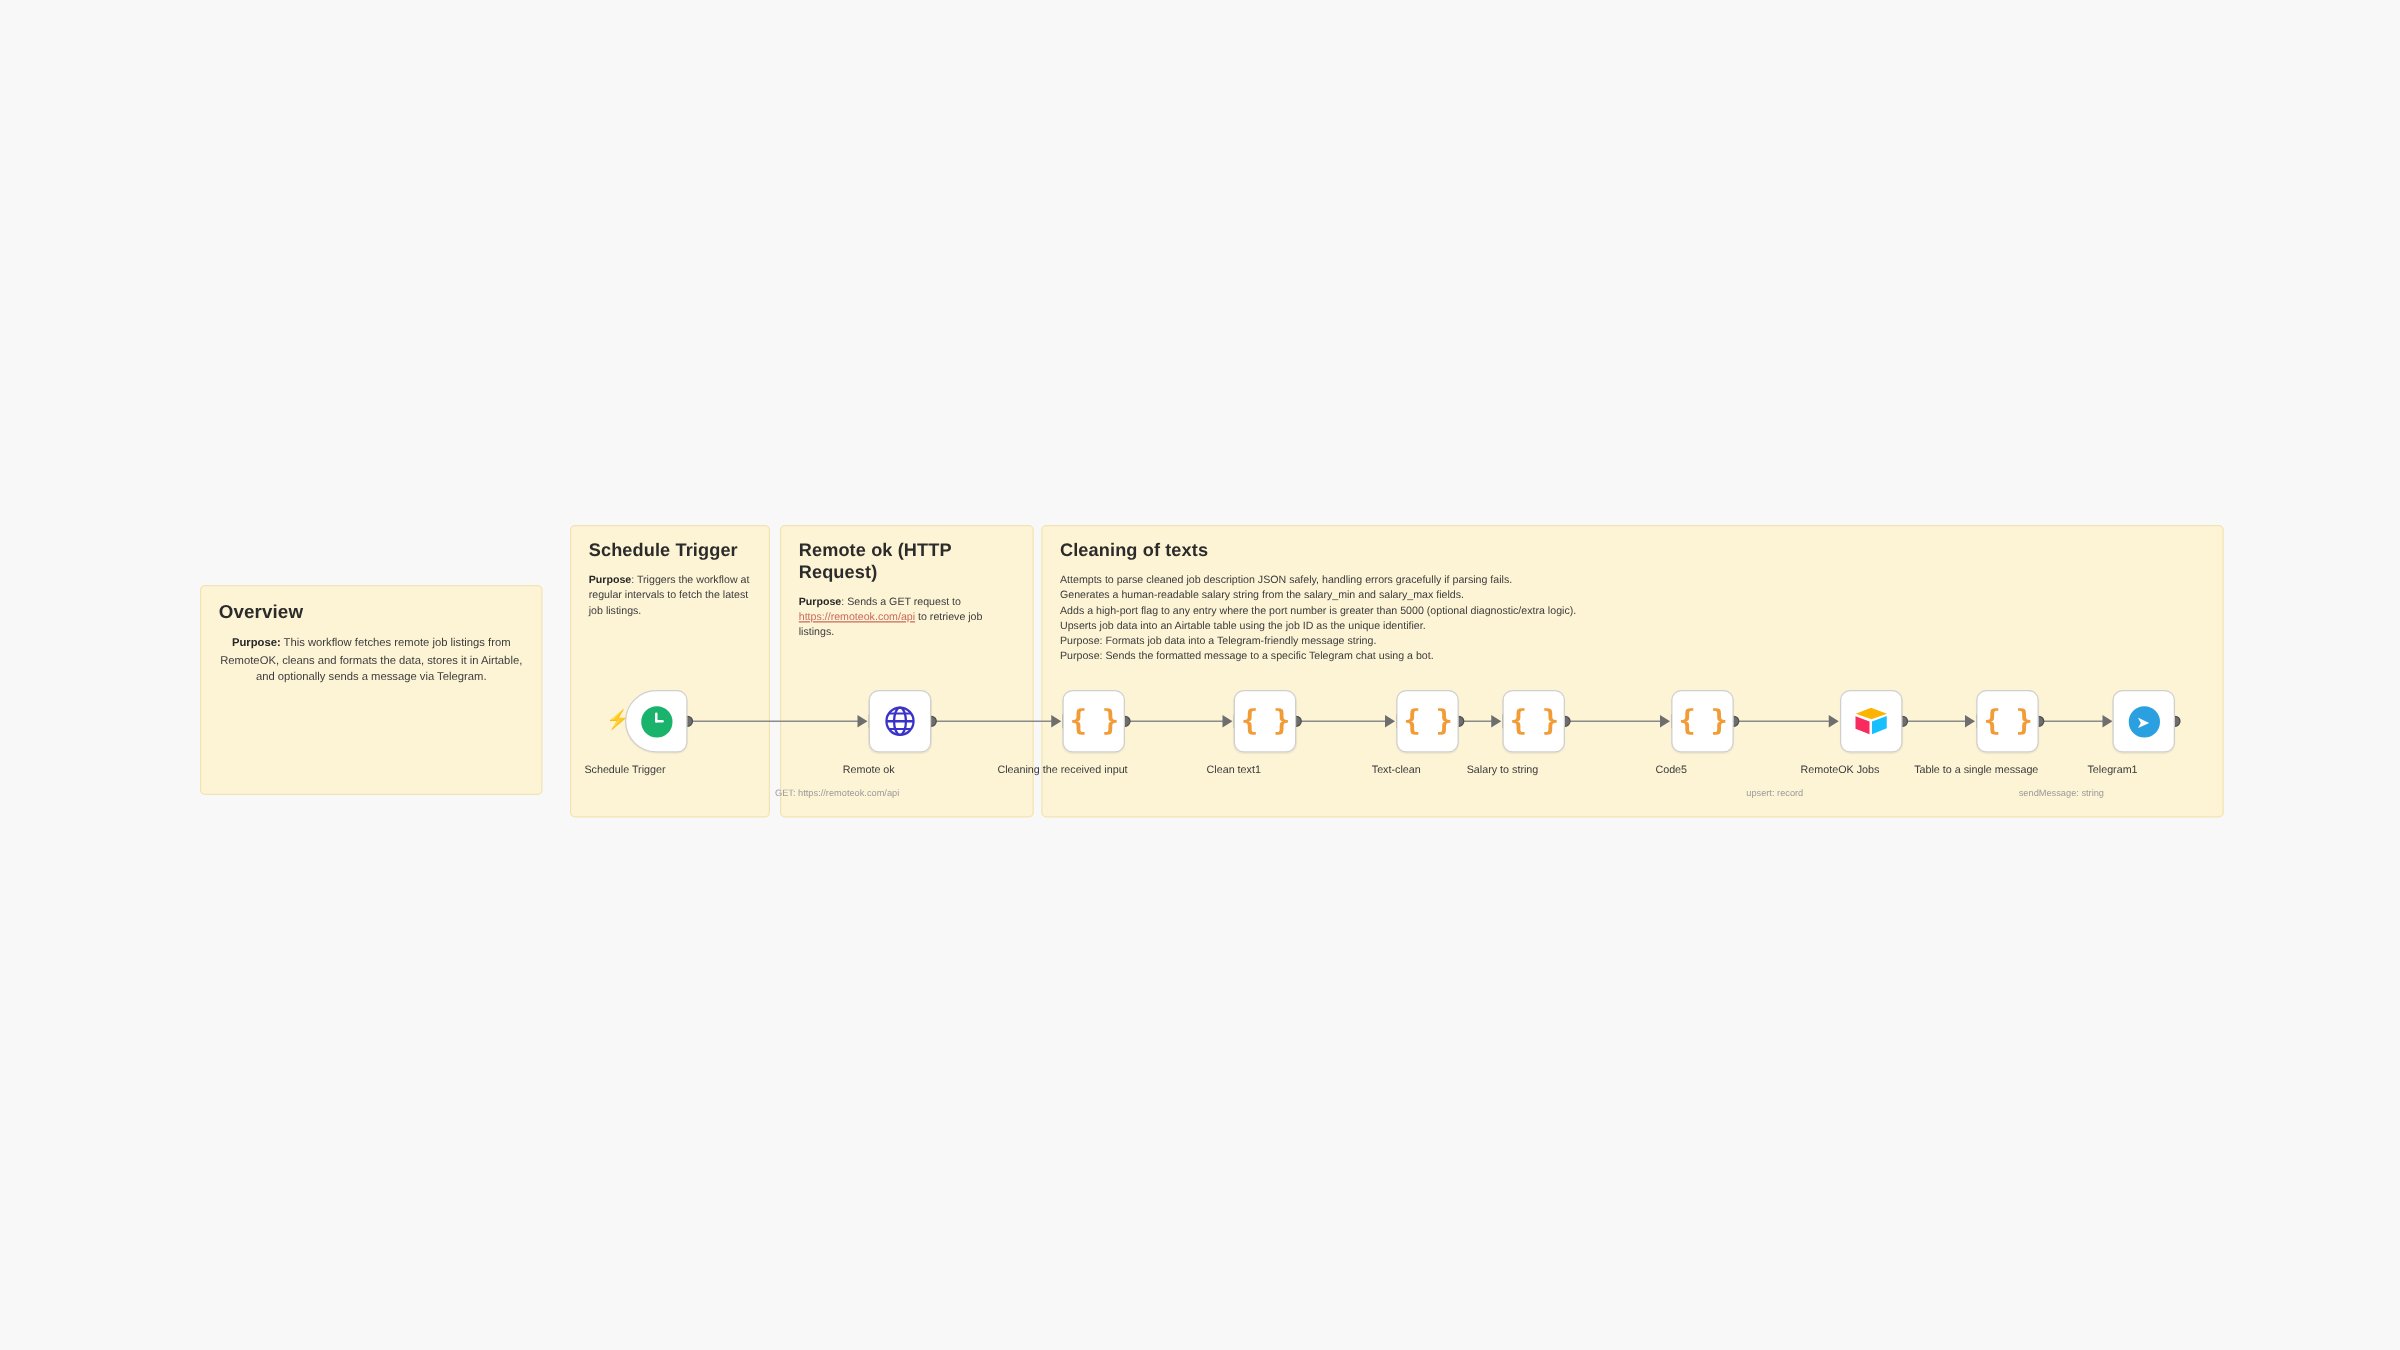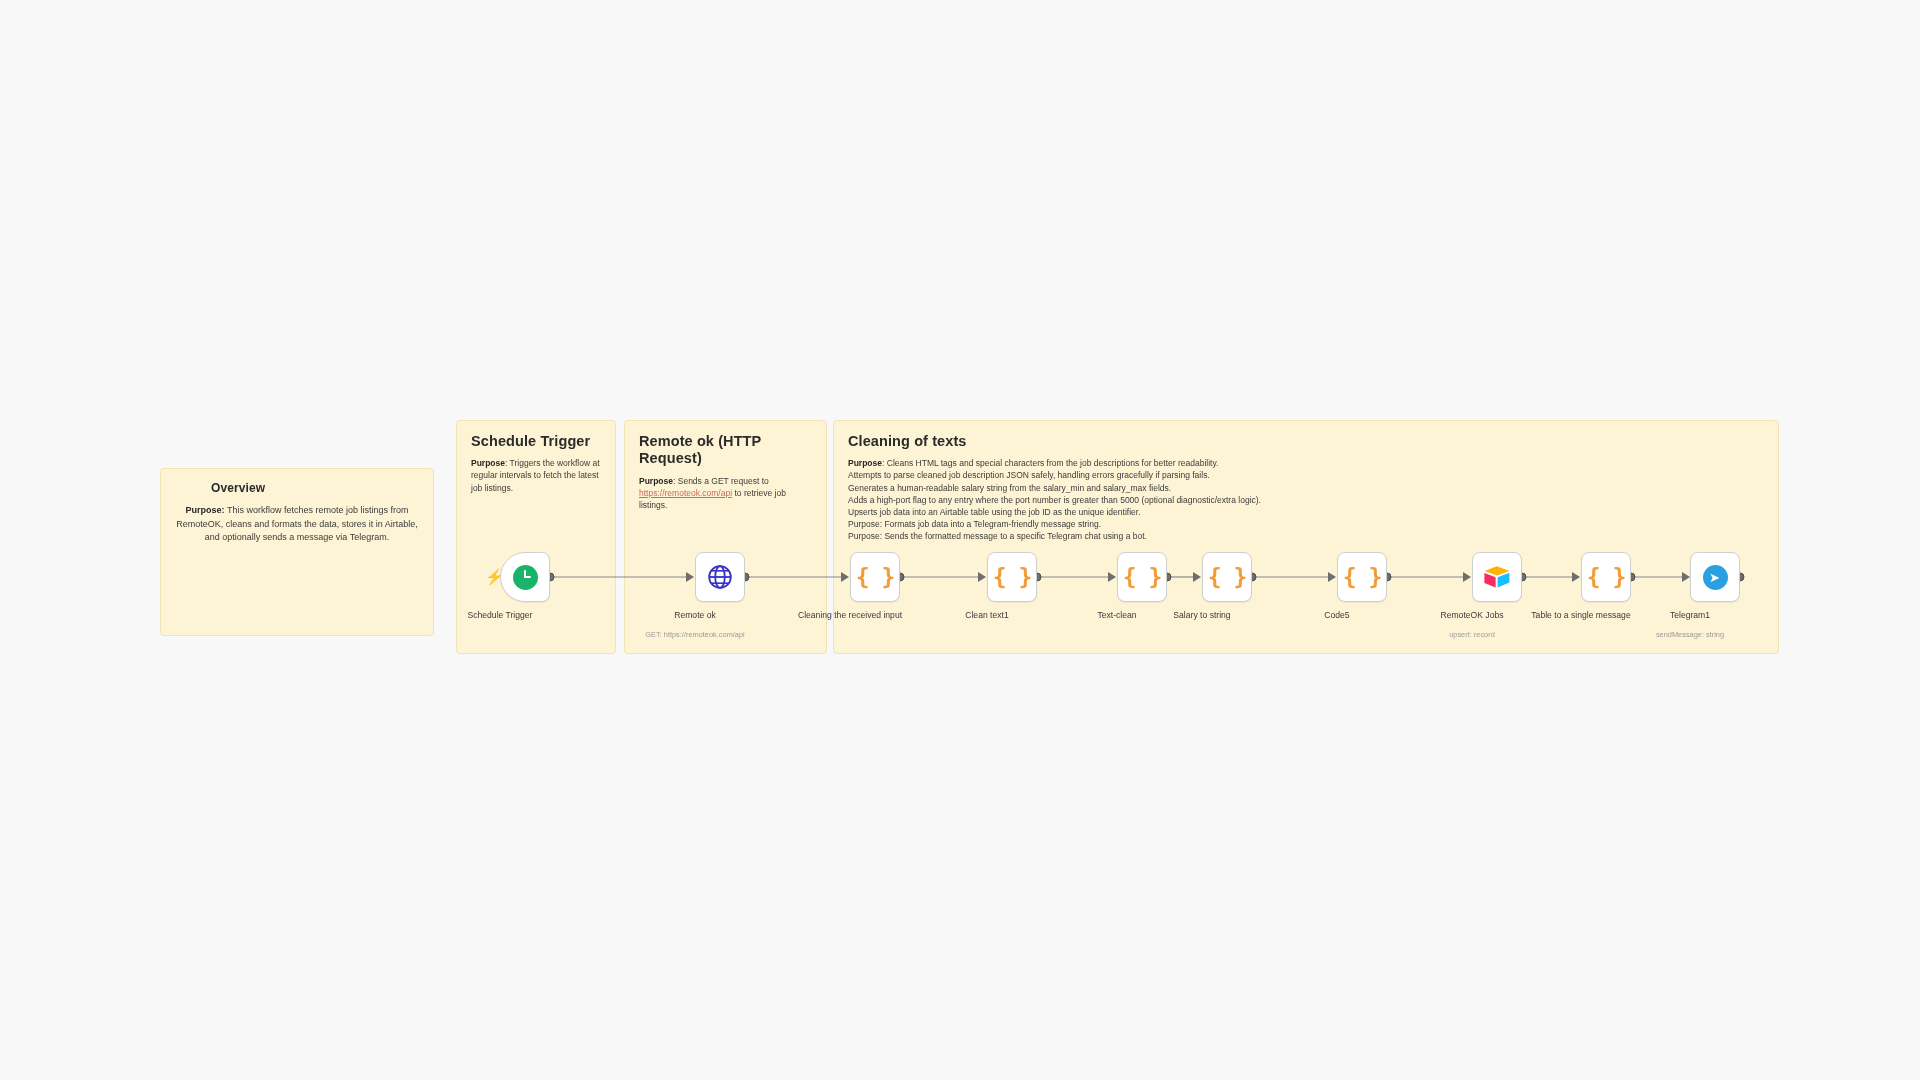--- a/index.html
+++ b/index.html
@@ -36,21 +36,21 @@
   .sticky-body {
     font-size: 8.5px;
     line-height: 1.42;
     color: #3B3B3B;
   }
   .sticky-body b { font-weight: bold; color: #262626; }
   .sticky-body .lnk { color: #C96A5E; text-decoration: underline; }
   .sticky-body p { margin: 0; }
 
   #note-overview { left: 160px; top: 468px; width: 274px; height: 168px; }
-  #note-overview .sticky-title { font-size: 12px; margin-bottom: 9px; margin-left: 36px; }
+  #note-overview .sticky-title { font-size: 15px; margin-bottom: 9px; }
   #note-overview .sticky-body { font-size: 9px; line-height: 1.5; text-align: center; }
 
   #note-schedule { left: 456px; top: 420px; width: 160px; height: 234px; }
   #note-http     { left: 624px; top: 420px; width: 203px; height: 234px; }
   #note-clean    { left: 833px; top: 420px; width: 946px; height: 234px; }
 
   
   #wires { position: absolute; left: 0; top: 0; width: 1920px; height: 1080px; }
 
   
@@ -77,21 +77,21 @@
     color: #3A3A3A;
     line-height: 1.28;
     left: 50%;
     transform: translateX(-50%);
     top: 58px;
     white-space: normal;
   }
   .node-sub {
     position: absolute;
     width: 150px;
-    text-align: center;
+    text-align: left;
     font-size: 7.4px;
     color: #9A9A9A;
     left: 50%;
     transform: translateX(-50%);
     top: 78px;
     white-space: nowrap;
   }
   .node-wrap { position: absolute; }
 
   
@@ -152,21 +152,20 @@
   <div class="sticky" id="note-http">
     <div class="sticky-title small">Remote ok (HTTP Request)</div>
     <div class="sticky-body">
       <p><b>Purpose</b><span>: Sends a GET request to </span><span class="lnk">https://remoteok.com/api</span><span> to retrieve job listings.</span></p>
     </div>
   </div>
 
   <div class="sticky" id="note-clean">
     <div class="sticky-title small">Cleaning of texts</div>
     <div class="sticky-body">
-      <p><b>Purpose</b><span>: Cleans HTML tags and special characters from the job descriptions for better readability.</span></p>
       <p>Attempts to parse cleaned job description JSON safely, handling errors gracefully if parsing fails.</p>
       <p>Generates a human-readable salary string from the salary_min and salary_max fields.</p>
       <p>Adds a high-port flag to any entry where the port number is greater than 5000 (optional diagnostic/extra logic).</p>
       <p>Upserts job data into an Airtable table using the job ID as the unique identifier.</p>
       <p>Purpose: Formats job data into a Telegram-friendly message string.</p>
       <p>Purpose: Sends the formatted message to a specific Telegram chat using a bot.</p>
     </div>
   </div>
 
   <svg id="wires">

